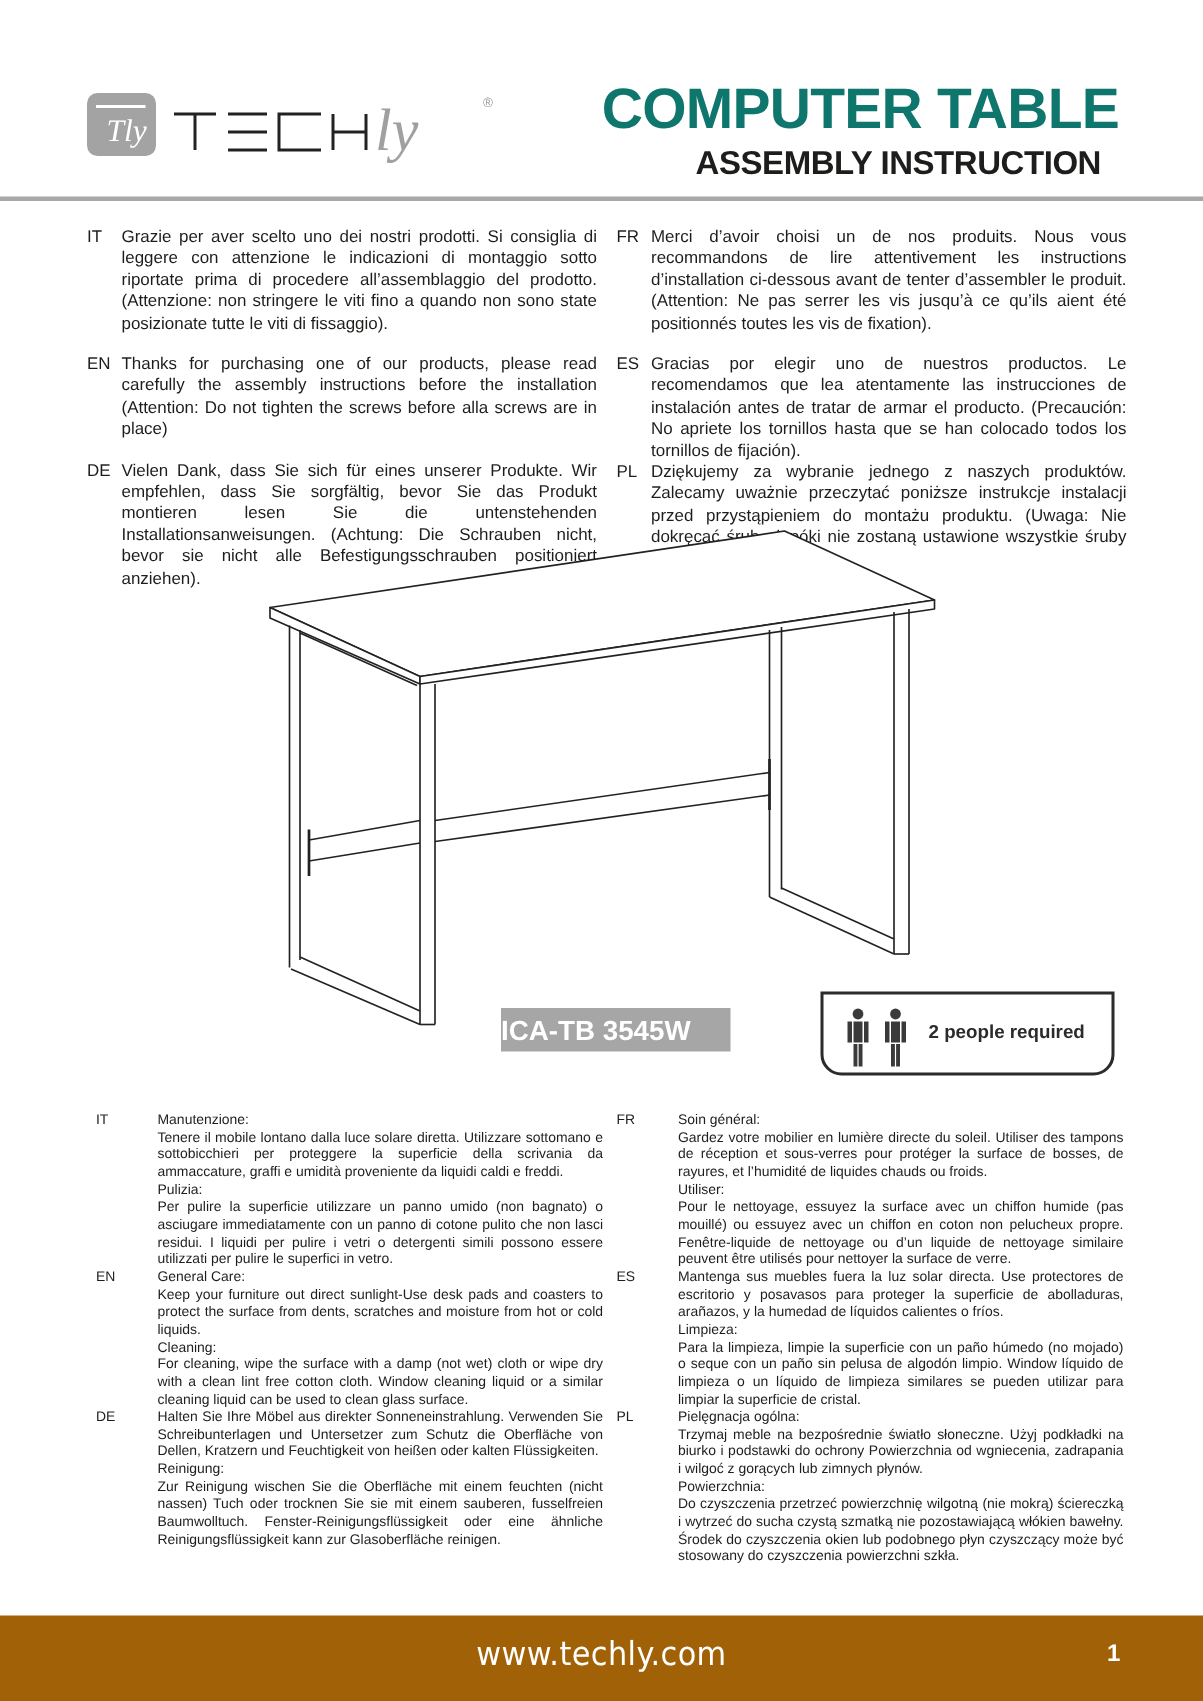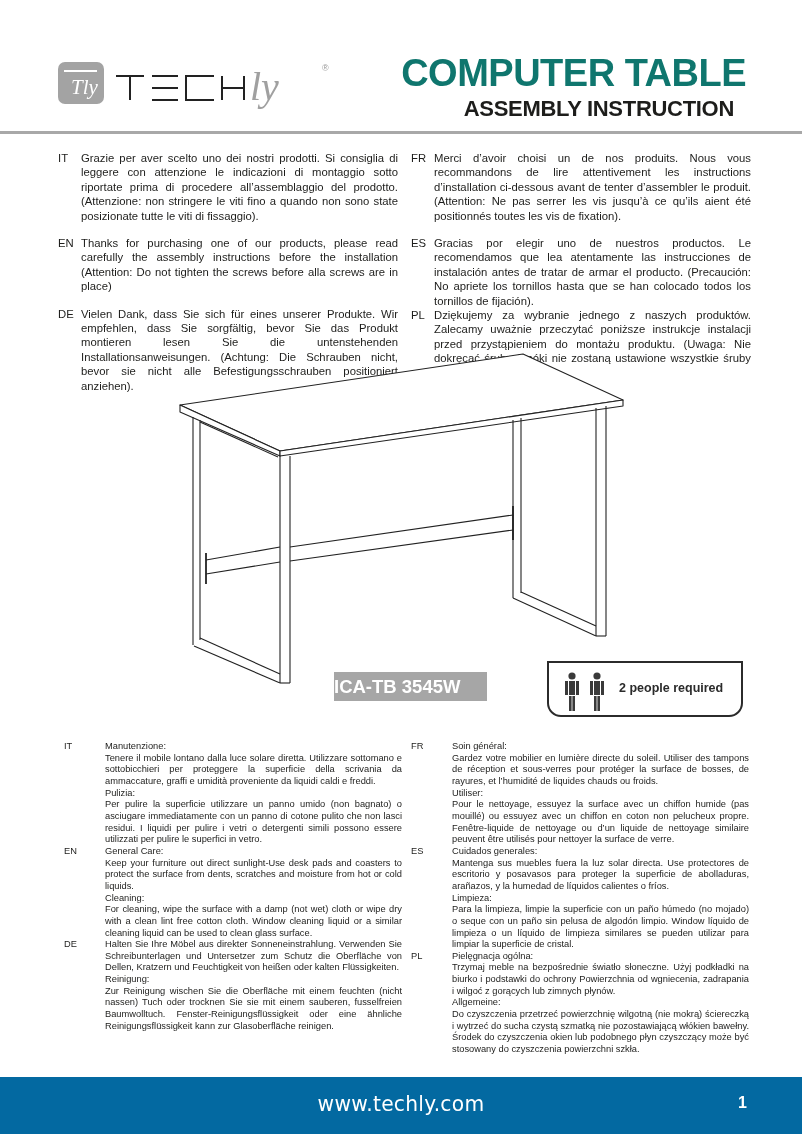--- a/index.html
+++ b/index.html
@@ -37,21 +37,21 @@
   
   .care-col { position: absolute; top: 741px; width: 338px; font-size: 9.3px; line-height: 11.65px; }
   .care-col.left { left: 64px; }
   .care-col.right { left: 411px; }
   .care-item { display: flex; }
   .care-item .lang { width: 21px; }
   .care-body { flex: 1; text-align: justify; }
   .care-body p { margin: 0; padding-left: 20px; }
 
   
-  .footer { position: absolute; left: 0; top: 1077px; width: 802px; height: 57px; background: #0369a1; }
+  .footer { position: absolute; left: 0; top: 1077px; width: 802px; height: 57px; background: #a16207; }
   .footer-url { position: absolute; left: 0; width: 802px; top: 14px; text-align: center; color: #fff; font-family: "DejaVu Sans", sans-serif; font-size: 22px; letter-spacing: 0.3px; transform: scaleX(0.92); }
   .footer-page { position: absolute; left: 738px; top: 17px; color: #fff; font-weight: bold; font-size: 16px; }
 </style>
 </head>
 <body>
 
 <div>
   <div class="logo-box">
     <div class="bar"></div>
     <div class="mark">Tly</div>
@@ -198,32 +198,31 @@
     <div class="care-body">
       <p>Soin général:</p>
       <p>Gardez votre mobilier en lumière directe du soleil. Utiliser des tampons de réception et sous-verres pour protéger la surface de bosses, de rayures, et l’humidité de liquides chauds ou froids.</p>
       <p>Utiliser:</p>
       <p>Pour le nettoyage, essuyez la surface avec un chiffon humide (pas mouillé) ou essuyez avec un chiffon en coton non pelucheux propre. Fenêtre-liquide de nettoyage ou d’un liquide de nettoyage similaire peuvent être utilisés pour nettoyer la surface de verre.</p>
     </div>
   </div>
   <div class="care-item">
     <span class="lang">ES</span>
     <div class="care-body">
-      <p>Cuidados generales:</p>
       <p>Mantenga sus muebles fuera la luz solar directa. Use protectores de escritorio y posavasos para proteger la superficie de abolladuras, arañazos, y la humedad de líquidos calientes o fríos.</p>
       <p>Limpieza:</p>
       <p>Para la limpieza, limpie la superficie con un paño húmedo (no mojado) o seque con un paño sin pelusa de algodón limpio. Window líquido de limpieza o un líquido de limpieza similares se pueden utilizar para limpiar la superficie de cristal.</p>
     </div>
   </div>
   <div class="care-item">
     <span class="lang">PL</span>
     <div class="care-body">
       <p>Pielęgnacja ogólna:</p>
       <p>Trzymaj meble na bezpośrednie światło słoneczne. Użyj podkładki na biurko i podstawki do ochrony Powierzchnia od wgniecenia, zadrapania i wilgoć z gorących lub zimnych płynów.</p>
-      <p>Allgemeine:</p>
+      <p>Powierzchnia:</p>
       <p>Do czyszczenia przetrzeć powierzchnię wilgotną (nie mokrą) ściereczką i wytrzeć do sucha czystą szmatką nie pozostawiającą włókien bawełny. Środek do czyszczenia okien lub podobnego płyn czyszczący może być stosowany do czyszczenia powierzchni szkła.</p>
     </div>
   </div>
 </div>
 
 <div class="footer">
   <div class="footer-url">www.techly.com</div>
   <div class="footer-page">1</div>
 </div>
 

